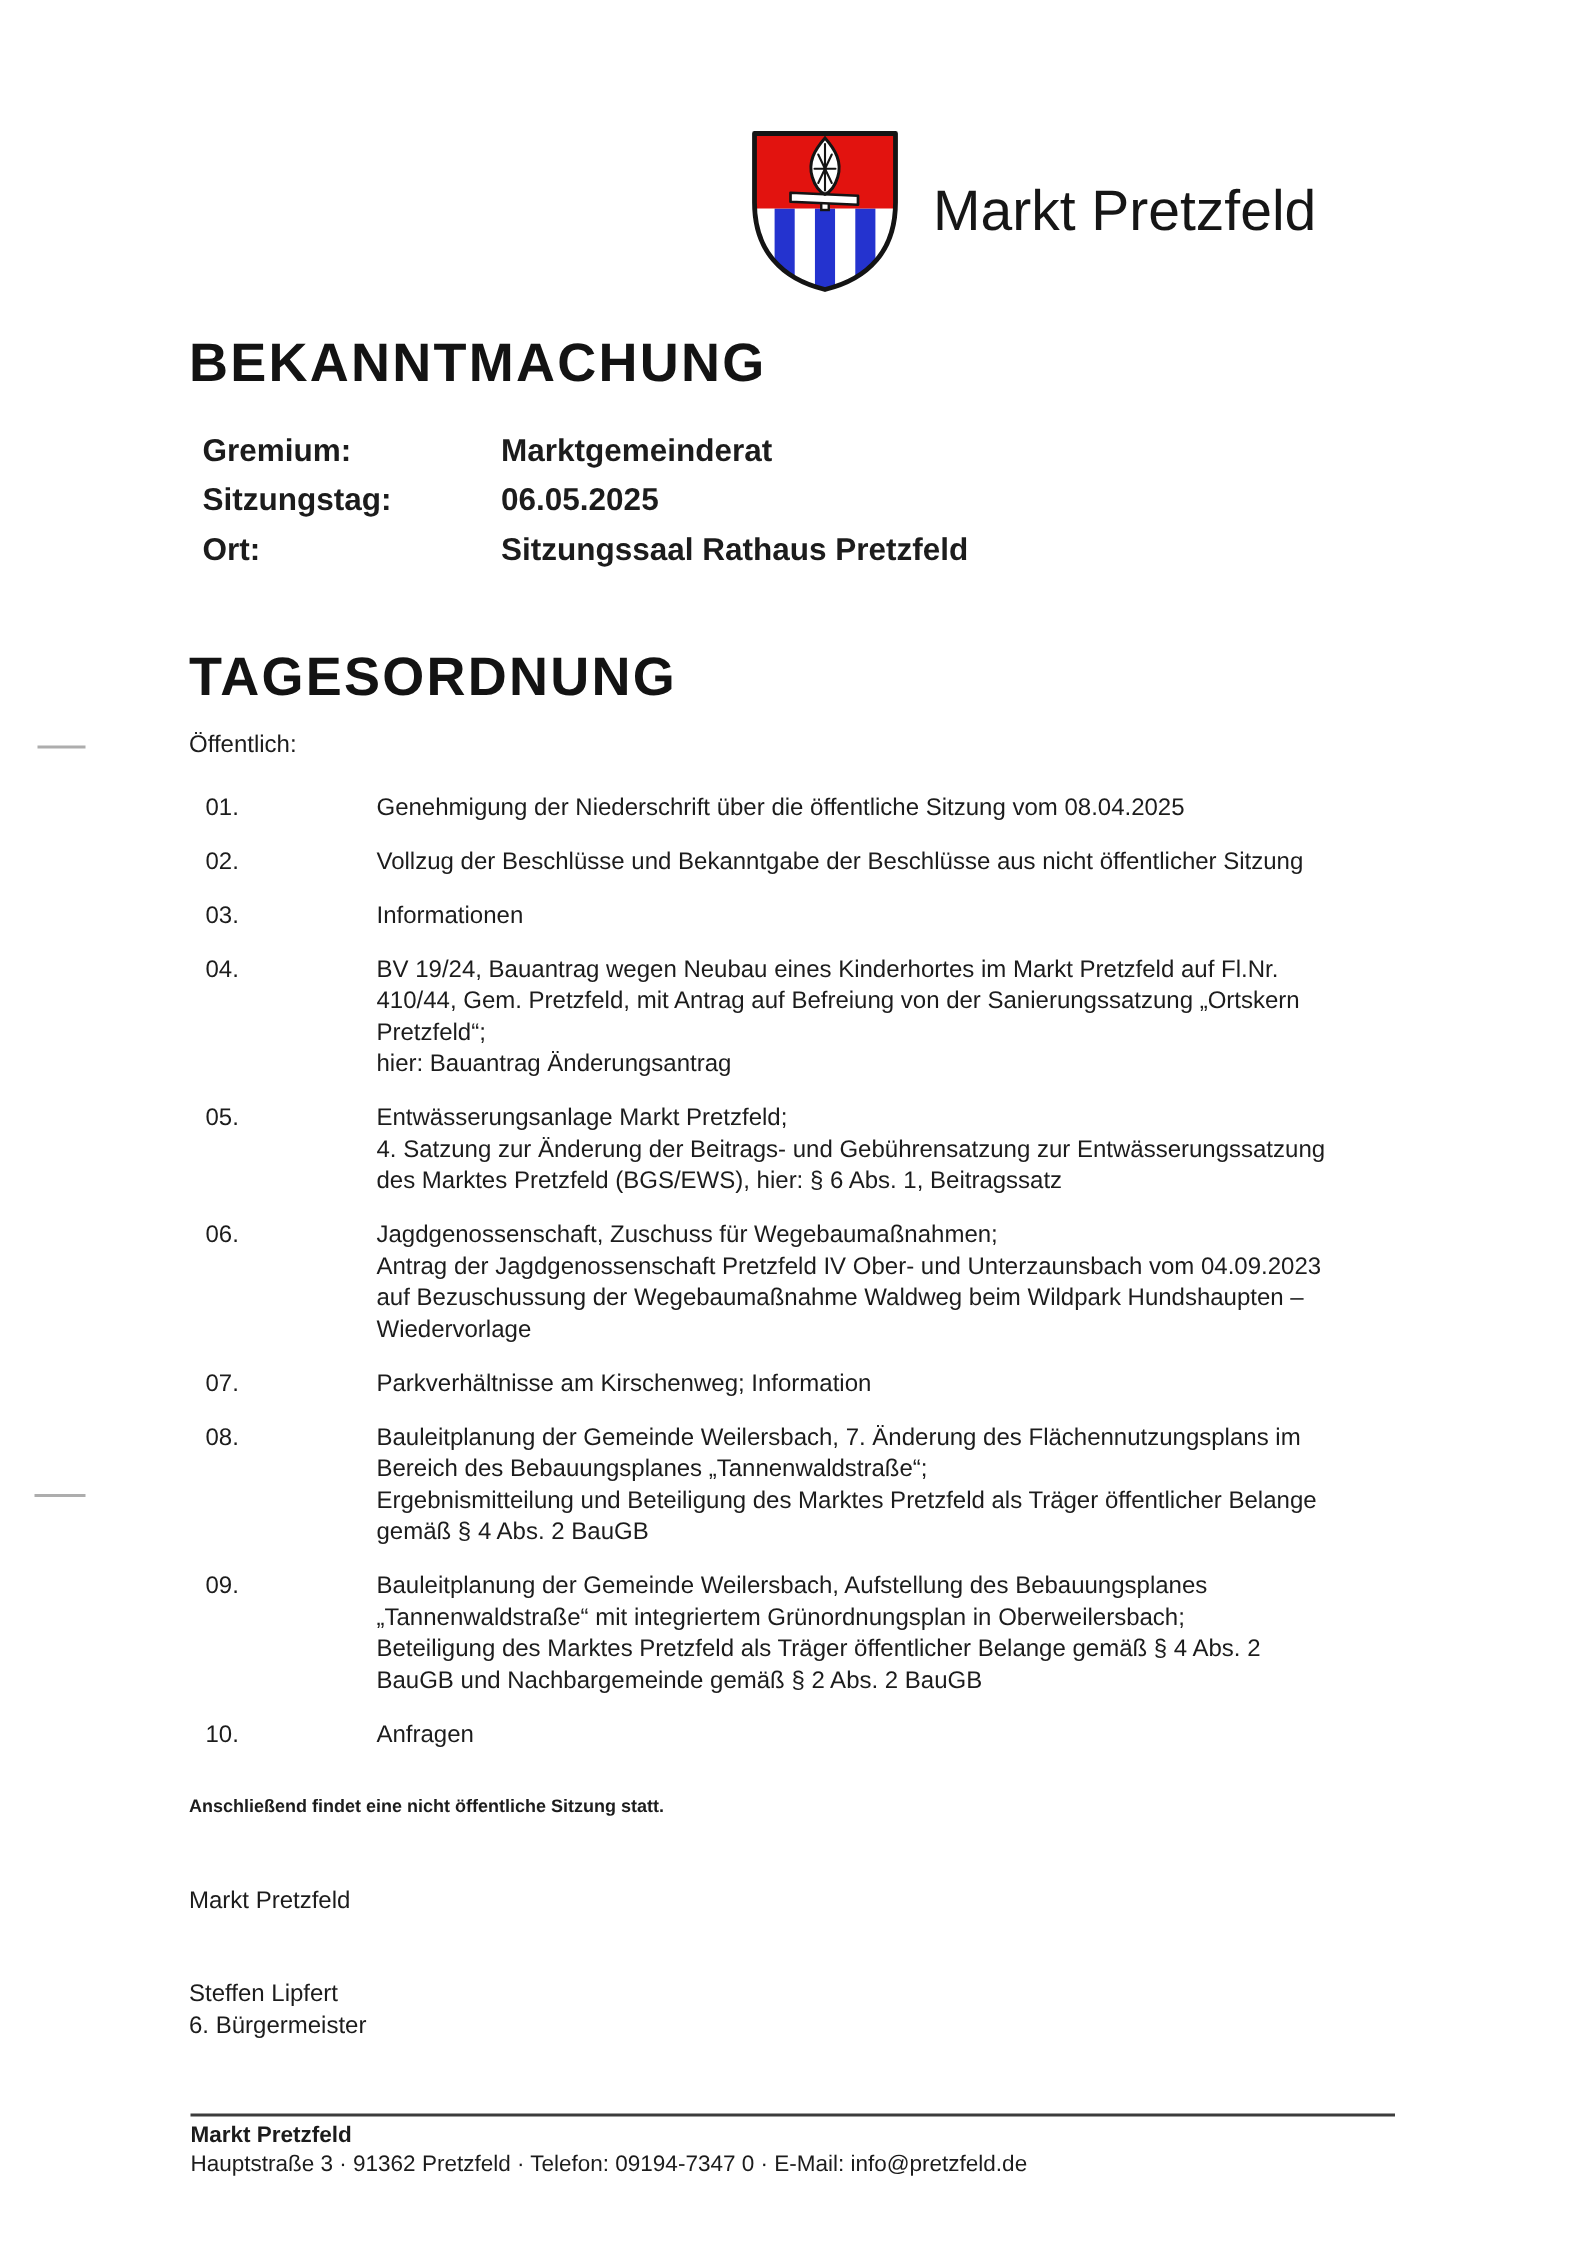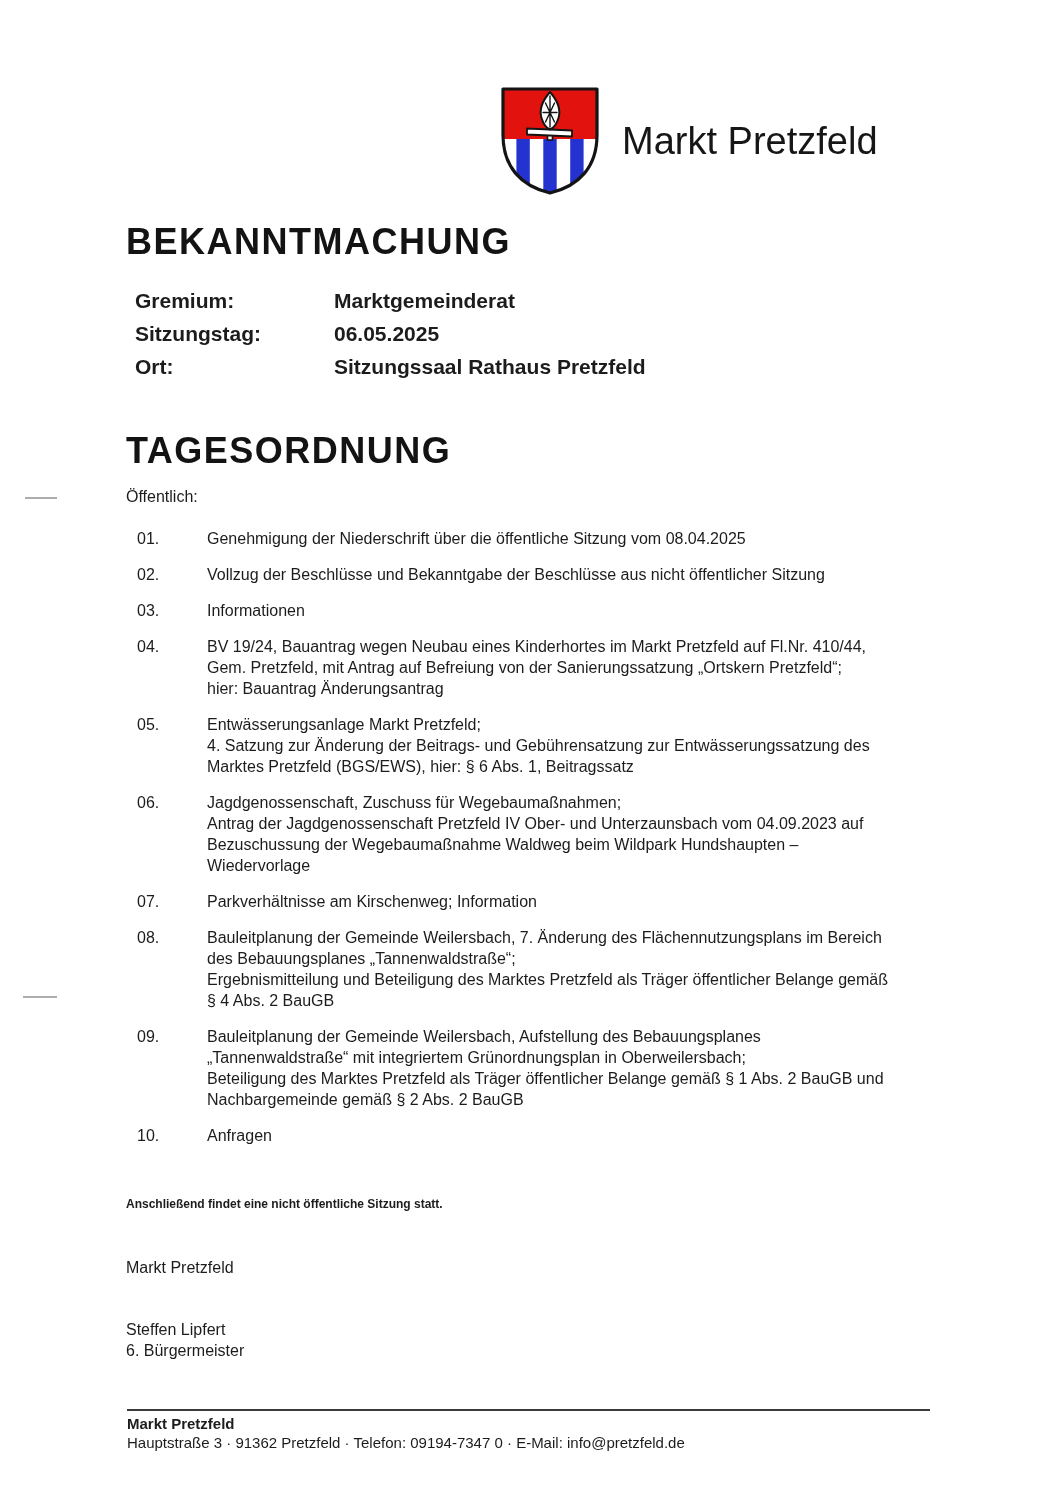--- a/index.html
+++ b/index.html
@@ -38,21 +38,21 @@
   
   .fields { position: absolute; left: 135px; top: 289px; }
   .field-row { display: flex; height: 33px; align-items: flex-start; }
   .field-label { width: 199px; font-size: 21px; font-weight: bold; }
   .field-value { font-size: 21px; font-weight: bold; white-space: nowrap; }
 
   .section-label { position: absolute; left: 126px; top: 486px; font-size: 16px; line-height: 21px; }
 
   
   .agenda { position: absolute; left: 137px; top: 528px; width: 752px; list-style: none; }
-  .agenda-item { display: flex; margin-bottom: 15px; }
+  .agenda-item { display: flex; margin-bottom: 15px; gap: 44px; }
   .agenda-num { flex: 0 0 70px; font-size: 16px; line-height: 21px; }
   .agenda-text { flex: 1 1 auto; max-width: 682px; font-size: 16px; line-height: 21px; white-space: pre-line; }
 
   .closing-notice {
     position: absolute; left: 126px; top: 1194px;
     font-size: 12px; line-height: 21px; font-weight: bold; white-space: nowrap;
   }
   .sender { position: absolute; left: 126px; top: 1257px; font-size: 16px; line-height: 21px; }
   .signature { position: absolute; left: 126px; top: 1319px; font-size: 16px; line-height: 21px; }
 
@@ -148,21 +148,21 @@
       <span class="agenda-text">Parkverhältnisse am Kirschenweg; Information</span>
     </li>
     <li class="agenda-item">
       <span class="agenda-num">08.</span>
       <span class="agenda-text">Bauleitplanung der Gemeinde Weilersbach, 7. Änderung des Flächennutzungsplans im Bereich des Bebauungsplanes „Tannenwaldstraße“;
 Ergebnismitteilung und Beteiligung des Marktes Pretzfeld als Träger öffentlicher Belange gemäß § 4 Abs. 2 BauGB</span>
     </li>
     <li class="agenda-item">
       <span class="agenda-num">09.</span>
       <span class="agenda-text">Bauleitplanung der Gemeinde Weilersbach, Aufstellung des Bebauungsplanes „Tannenwaldstraße“ mit integriertem Grünordnungsplan in Oberweilersbach;
-Beteiligung des Marktes Pretzfeld als Träger öffentlicher Belange gemäß § 1 Abs. 2 BauGB und Nachbargemeinde gemäß § 2 Abs. 2 BauGB</span>
+Beteiligung des Marktes Pretzfeld als Träger öffentlicher Belange gemäß § 4 Abs. 2 BauGB und Nachbargemeinde gemäß § 2 Abs. 2 BauGB</span>
     </li>
     <li class="agenda-item">
       <span class="agenda-num">10.</span>
       <span class="agenda-text">Anfragen</span>
     </li>
   </ol>
 
   <p class="closing-notice">Anschließend findet eine nicht öffentliche Sitzung statt.</p>
   <p class="sender">Markt Pretzfeld</p>
 

